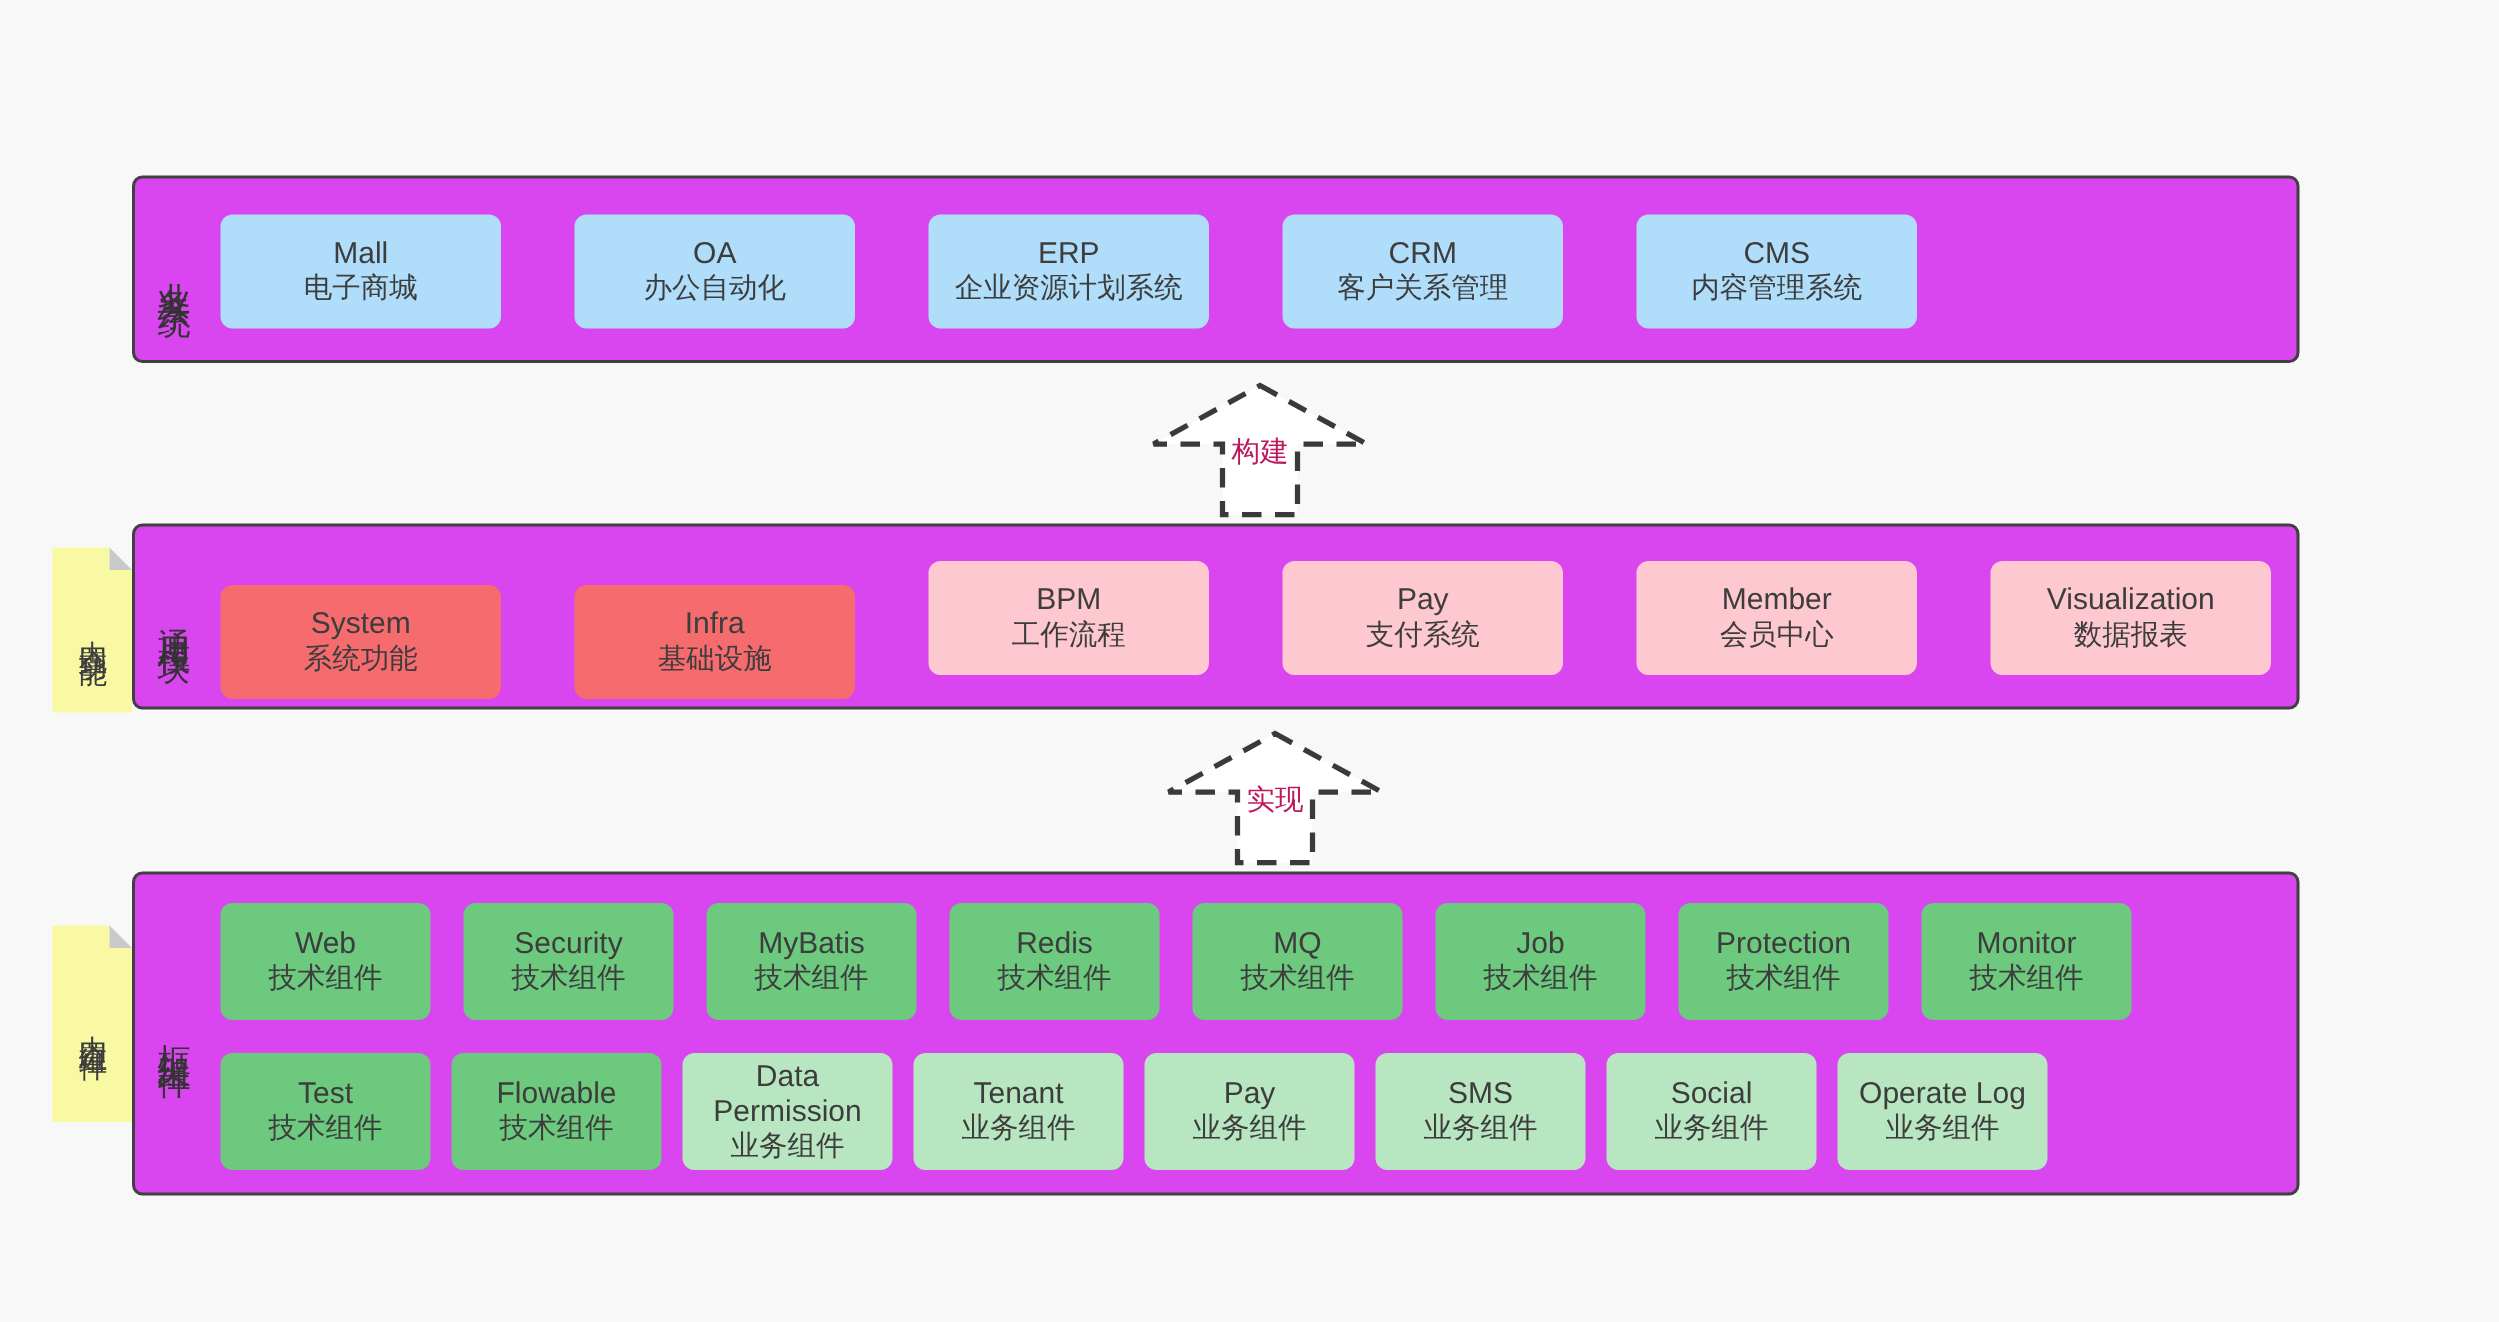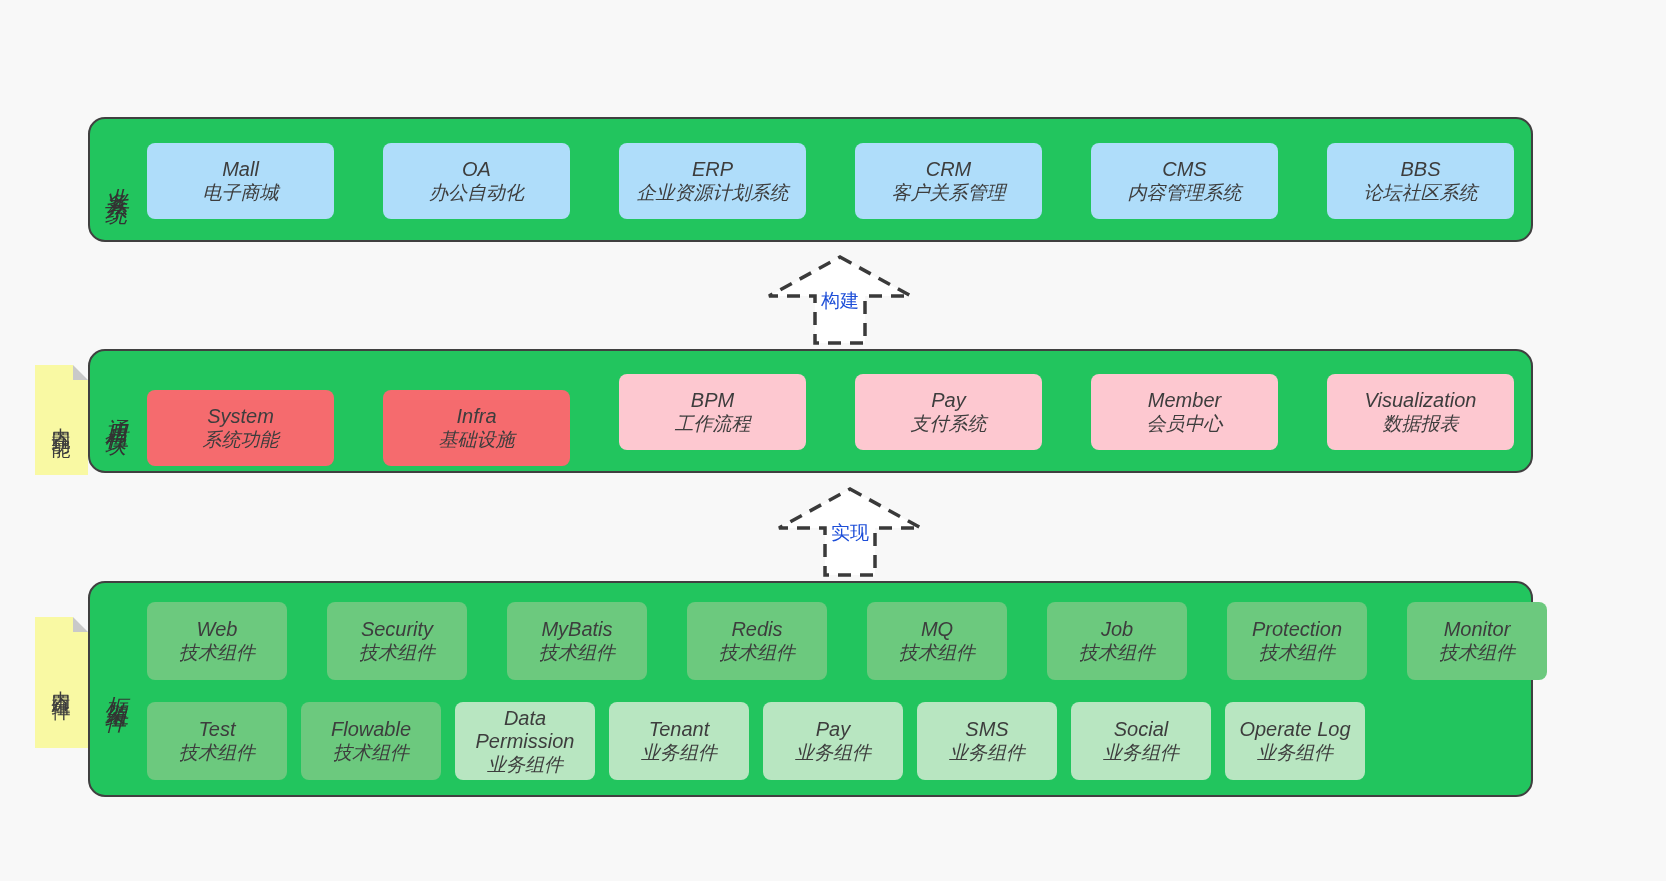--- a/index.html
+++ b/index.html
@@ -9,24 +9,23 @@
     font-family: "Liberation Sans", "DejaVu Sans", sans-serif;
     color: #3d3d3d;
     overflow: hidden;
   }
   .page { position: relative; width: 1666px; height: 881px; }
 
   
   .band {
     position: absolute;
     left: 88px; width: 1441px;
-    background: #22c55e;
+    background: #d946ef;
     border: 2px solid #404040;
-    border-radius: 17px;
-    font-style: italic;
+    border-radius: 7px;
   }
   .band-business  { top: 117px; height: 121px; }
   .band-modules   { top: 349px; height: 120px; }
   .band-framework { top: 581px; height: 212px; }
 
   .band-label {
     position: absolute;
     left: 15px; top: 50%;
     transform: translateY(-50%);
     writing-mode: vertical-rl;
@@ -38,21 +37,21 @@
     white-space: nowrap;
   }
 
   .boxes {
     position: absolute;
     left: 57px;
     display: flex;
   }
   .band-business  .boxes { top: 24px; gap: 49px; }
   .band-modules   .boxes { top: 23px; gap: 49px; }
-  .band-framework .boxes.row1 { top: 19px;  gap: 40px; }
+  .band-framework .boxes.row1 { top: 19px;  gap: 22px; }
   .band-framework .boxes.row2 { top: 119px; gap: 14px; }
 
   
   .box {
     width: 187px; height: 76px;
     border-radius: 8px;
     display: flex; flex-direction: column;
     justify-content: center; align-items: center;
     text-align: center;
     flex: 0 0 auto;
@@ -78,21 +77,21 @@
   .arrow-implement { left: 775px; top: 486px; text-align: right; }
   .arrow svg { position: absolute; left: 0; top: 0; }
   .arrow-label {
     position: absolute;
     left: 50%; top: 34px;
     transform: translateX(-50%);
     background: #ffffff;
     font-size: 19px;
     padding: 0 3px;
     white-space: nowrap;
-    color: #1d4ed8;
+    color: #be185d;
   }
 
   
   .note {
     position: absolute;
     left: 35px; width: 53px;
     background: #f9f9a3;
   }
   .note-features   { top: 365px; height: 110px; }
   .note-components { top: 617px; height: 131px; }
@@ -137,24 +136,20 @@
         <div class="zh">企业资源计划系统</div>
       </div>
       <div class="box blue">
         <div class="en">CRM</div>
         <div class="zh">客户关系管理</div>
       </div>
       <div class="box blue">
         <div class="en">CMS</div>
         <div class="zh">内容管理系统</div>
       </div>
-      <div class="box blue">
-        <div class="en">BBS</div>
-        <div class="zh">论坛社区系统</div>
-      </div>
     </div>
   </section>
 
   <div class="arrow arrow-build">
     <svg width="150" height="92" viewBox="0 0 150 92">
       <polygon points="75,3 146,42 100,42 100,89 50,89 50,42 4,42" fill="#ffffff" stroke="#3a3a3a" stroke-width="3.5" stroke-dasharray="13 9" stroke-linejoin="miter"></polygon>
     </svg>
     <span class="arrow-label">构建</span>
   </div>
 

